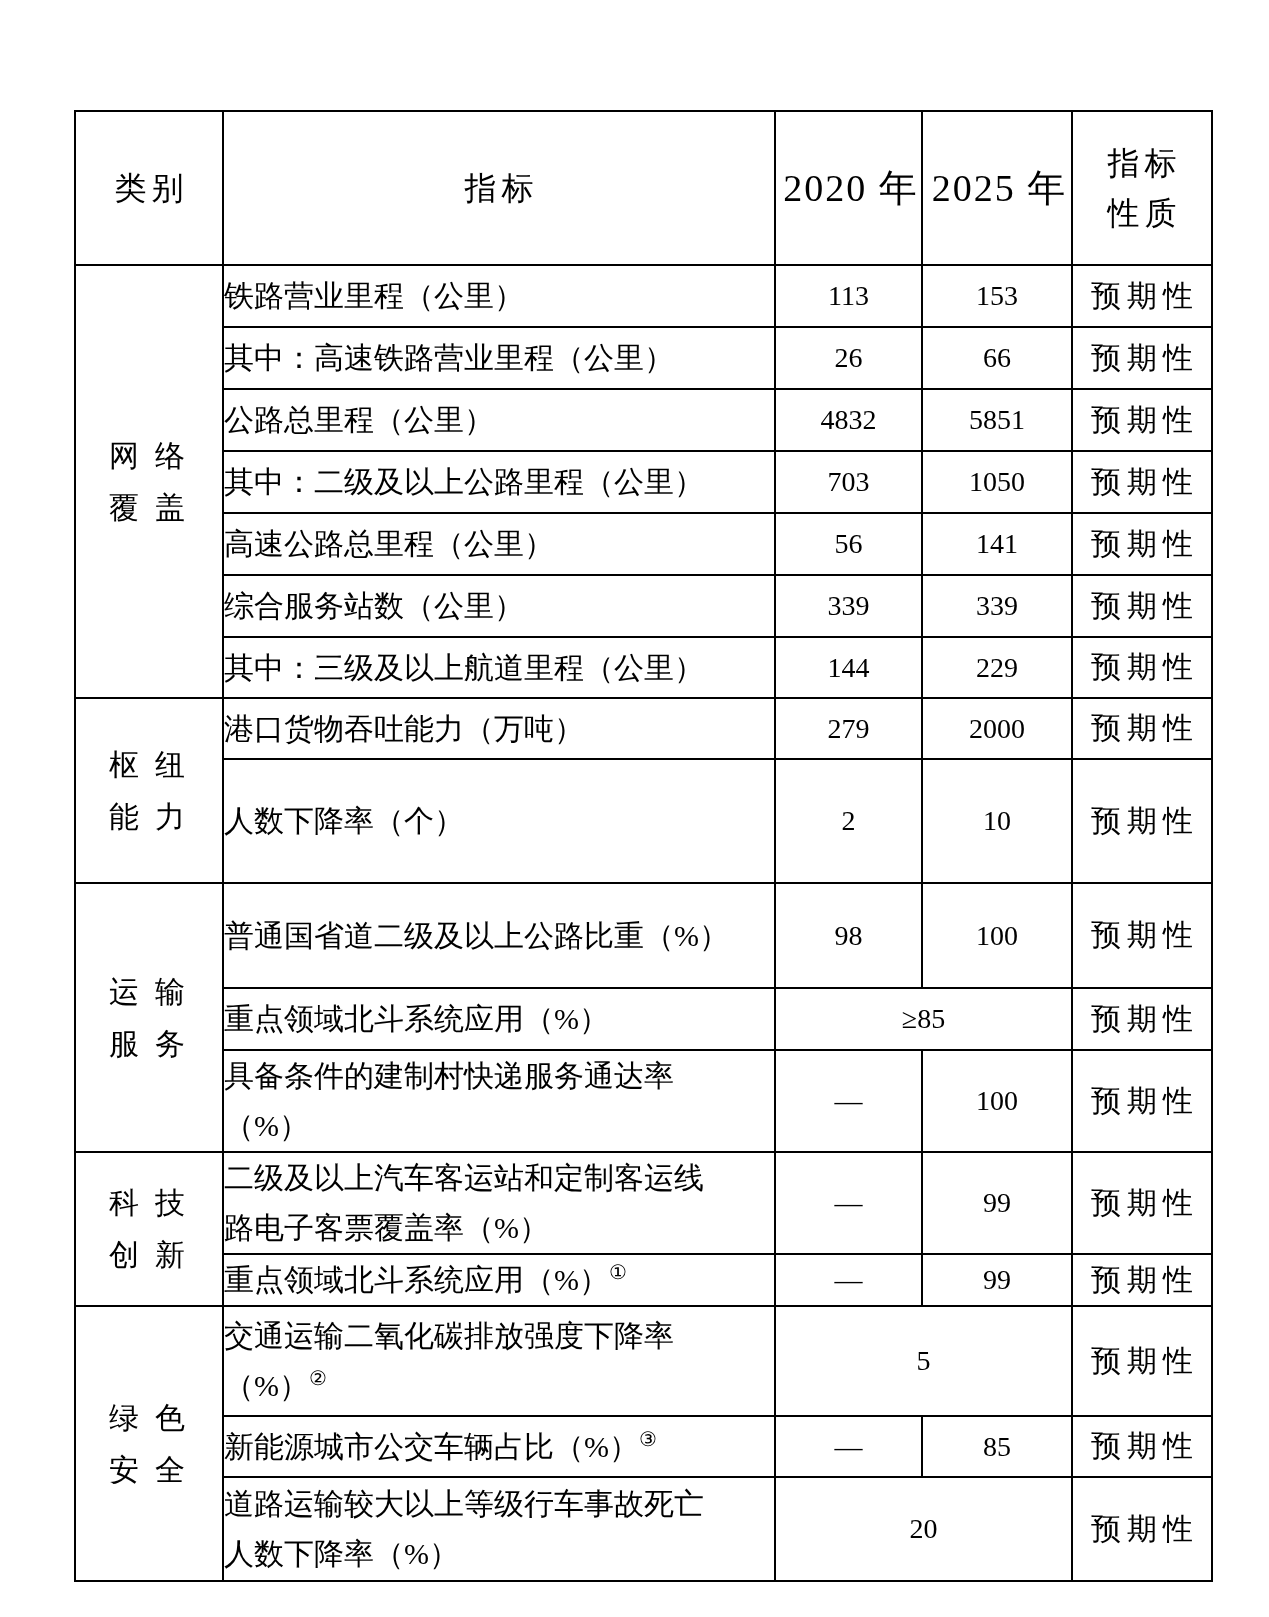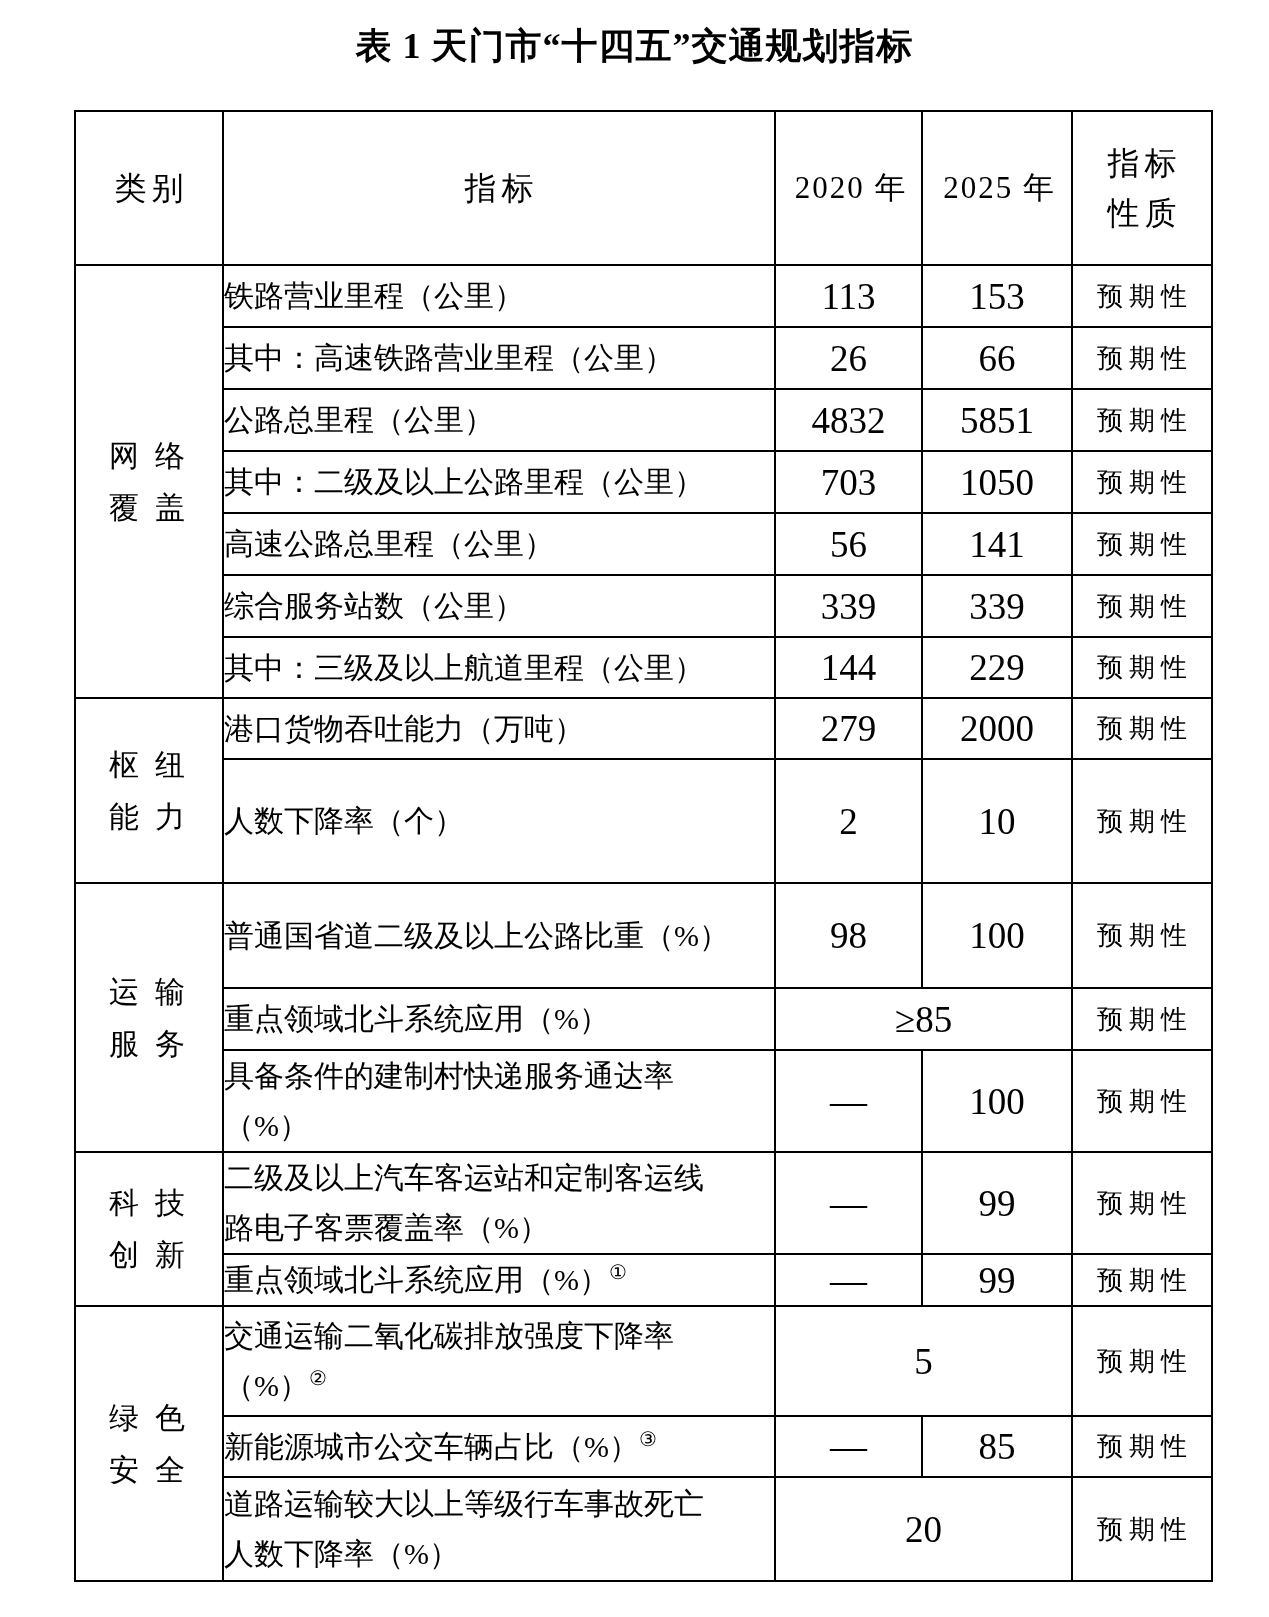--- a/index.html
+++ b/index.html
@@ -29,56 +29,55 @@
     font-weight:normal;
     overflow:hidden;
   }
   
   tr.h154{height:154px} tr.h62{height:62px} tr.h61{height:61px}
   tr.h124{height:124px} tr.h105{height:105px} tr.h108{height:96px}
   tr.h59{height:41px}  tr.h110{height:110px} tr.h104{height:104px}
 
   th.hd { font-size:32px; letter-spacing:5px; }
   th.hd .ln { padding-left:5px; }
-  th.year { letter-spacing:2px; font-size:31px; }
+  th.year { letter-spacing:2px; font-size:38px; }
   .ln { display:block; line-height:50px; white-space:nowrap; }
 
   td.cat {
     text-align:center; font-size:30px; letter-spacing:16px;
   }
   td.cat .ln { padding-left:12px; line-height:52px; }
 
   td.ind {
     text-align:left; font-size:30px;
     padding-left:16px; padding-right:6px;
     line-height:50px;
   }
   td.ind .il { white-space:nowrap; }
 
   td.num {
-    text-align:center; font-size:37px;
+    text-align:center; font-size:28px;
   }
   td.nat {
-    text-align:center; font-size:26px; letter-spacing:6px;
+    text-align:center; font-size:30px; letter-spacing:6px;
   }
   td.nat span { padding-left:6px; }
 
   sup.fn {
     font-size:20px; vertical-align:super; line-height:0; letter-spacing:0;
   }
   
   td.hb { border-bottom-style:hidden; }
   td.ht { border-top-style:hidden; }
 </style>
 </head>
 <body>
 
 <div class="page">
 
-  <div class="doc-title">表 1 天门市“十四五”交通规划指标</div>
 
   <table class="plan">
     <colgroup>
       <col style="width:148px">
         <col style="width:552px">
         <col style="width:147px">
         <col style="width:150px">
         <col style="width:140px">
     </colgroup>
 

